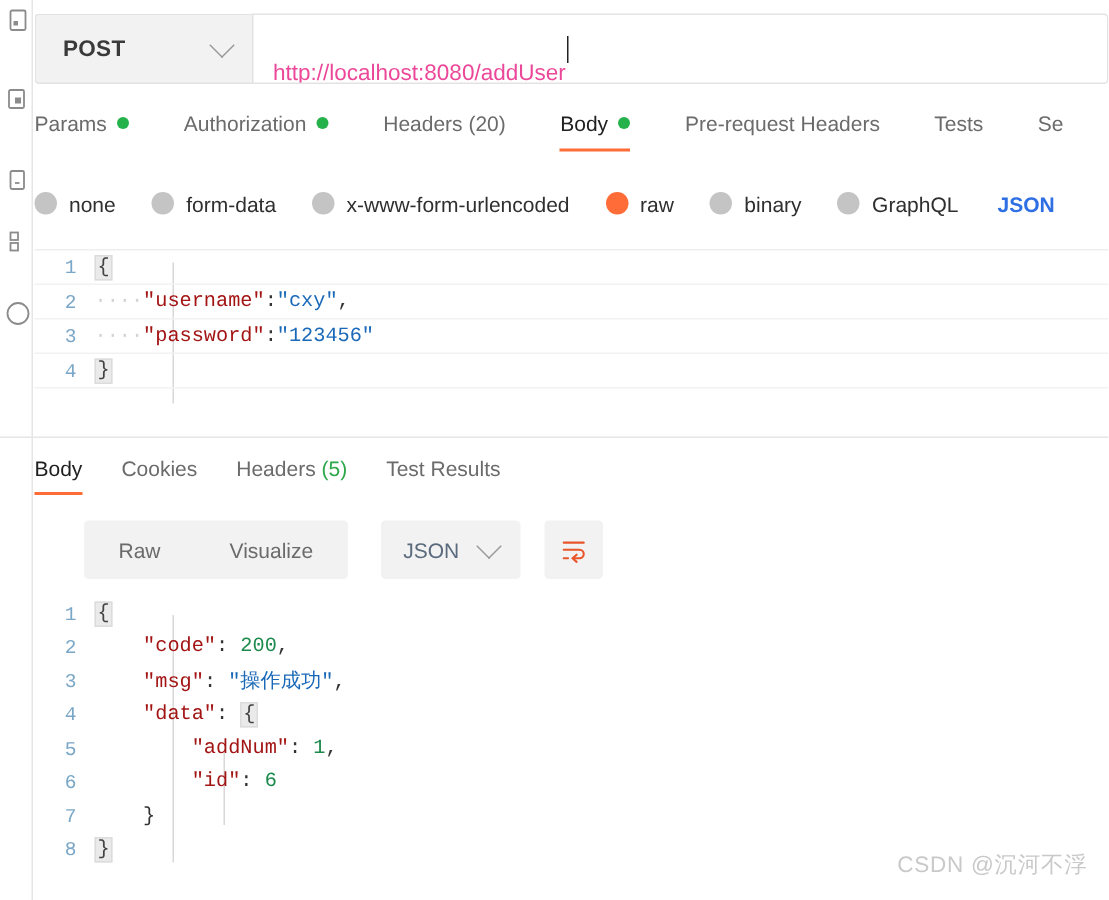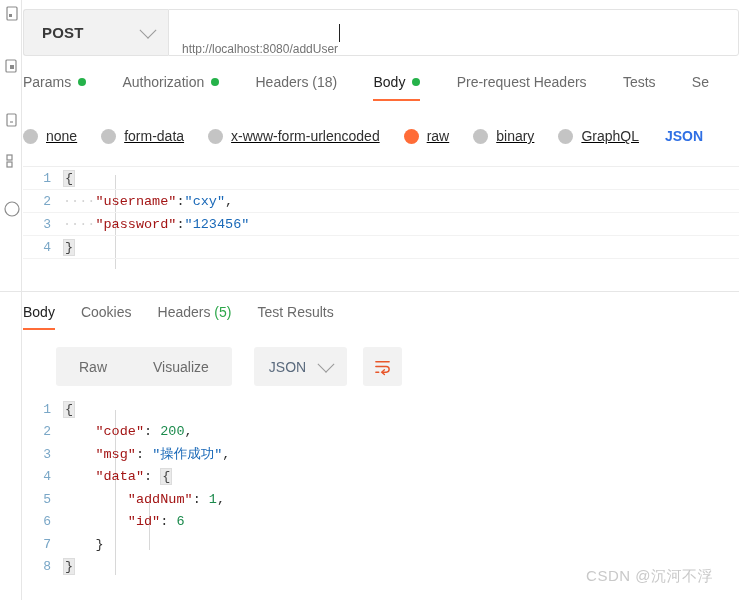--- a/index.html
+++ b/index.html
@@ -74,22 +74,22 @@
     flex: 1;
     background: #ffffff;
     border: 1px solid #e3e3e3;
     border-radius: 0 3px 3px 0;
     display: flex; align-items: center;
     padding-left: 13px;
     cursor: text;
     overflow: hidden;
   }
   #url-text {
-    font-size: 12px;
-    color: #737373;
+    font-size: 15px;
+    color: #ec4899;
     white-space: nowrap;
     margin-top: 32px;
   }
   #caret {
     display: inline-block;
     width: 1px; height: 18px;
     background: #222;
     margin-left: 1px;
     vertical-align: -4px;
   }
@@ -134,24 +134,23 @@
   
   #radio-row {
     position: absolute; left: 0; top: 120px;
     width: 716px; height: 32px;
     display: flex;
     align-items: center;
     white-space: nowrap;
   }
   .radio-item {
     display: inline-flex;
-    align-items: flex-end;
+    align-items: flex-start;
     margin-right: 24px;
     cursor: pointer;
-    text-decoration: underline;
   }
   .radio {
     width: 15px; height: 15px;
     border-radius: 50%;
     background: #c4c4c4;
     margin-right: 8px;
     flex: none;
   }
   .radio.on { background: #ff6c37; }
   .radio-label {
@@ -293,21 +292,21 @@
   
   #res-editor {
     position: absolute; left: 0; top: 398px;
     width: 716px;
     background: #ffffff;
   }
 
   
   #watermark {
     position: absolute;
-    right: 26px; bottom: 14px;
+    right: 14px; bottom: 14px;
     font-size: 15px;
     color: #c9c9c9;
     letter-spacing: .5px;
     user-select: none;
     margin-top: 43px;
   }
 </style>
 </head>
 <body>
 
@@ -361,21 +360,21 @@
     <div id="req-tabs">
       <div class="rtab">
         <span>Params</span>
         <span class="dot"></span>
       </div>
       <div class="rtab">
         <span>Authorization</span>
         <span class="dot"></span>
       </div>
       <div class="rtab">
-        <span>Headers</span>&nbsp;<span class="count">(18)</span>
+        <span>Headers</span>&nbsp;<span class="count">(20)</span>
       </div>
       <div class="rtab active">
         <span>Body</span>
         <span class="dot"></span>
       </div>
       <div class="rtab">
         <span>Pre-request Headers</span>
       </div>
       <div class="rtab">
         <span>Tests</span>

